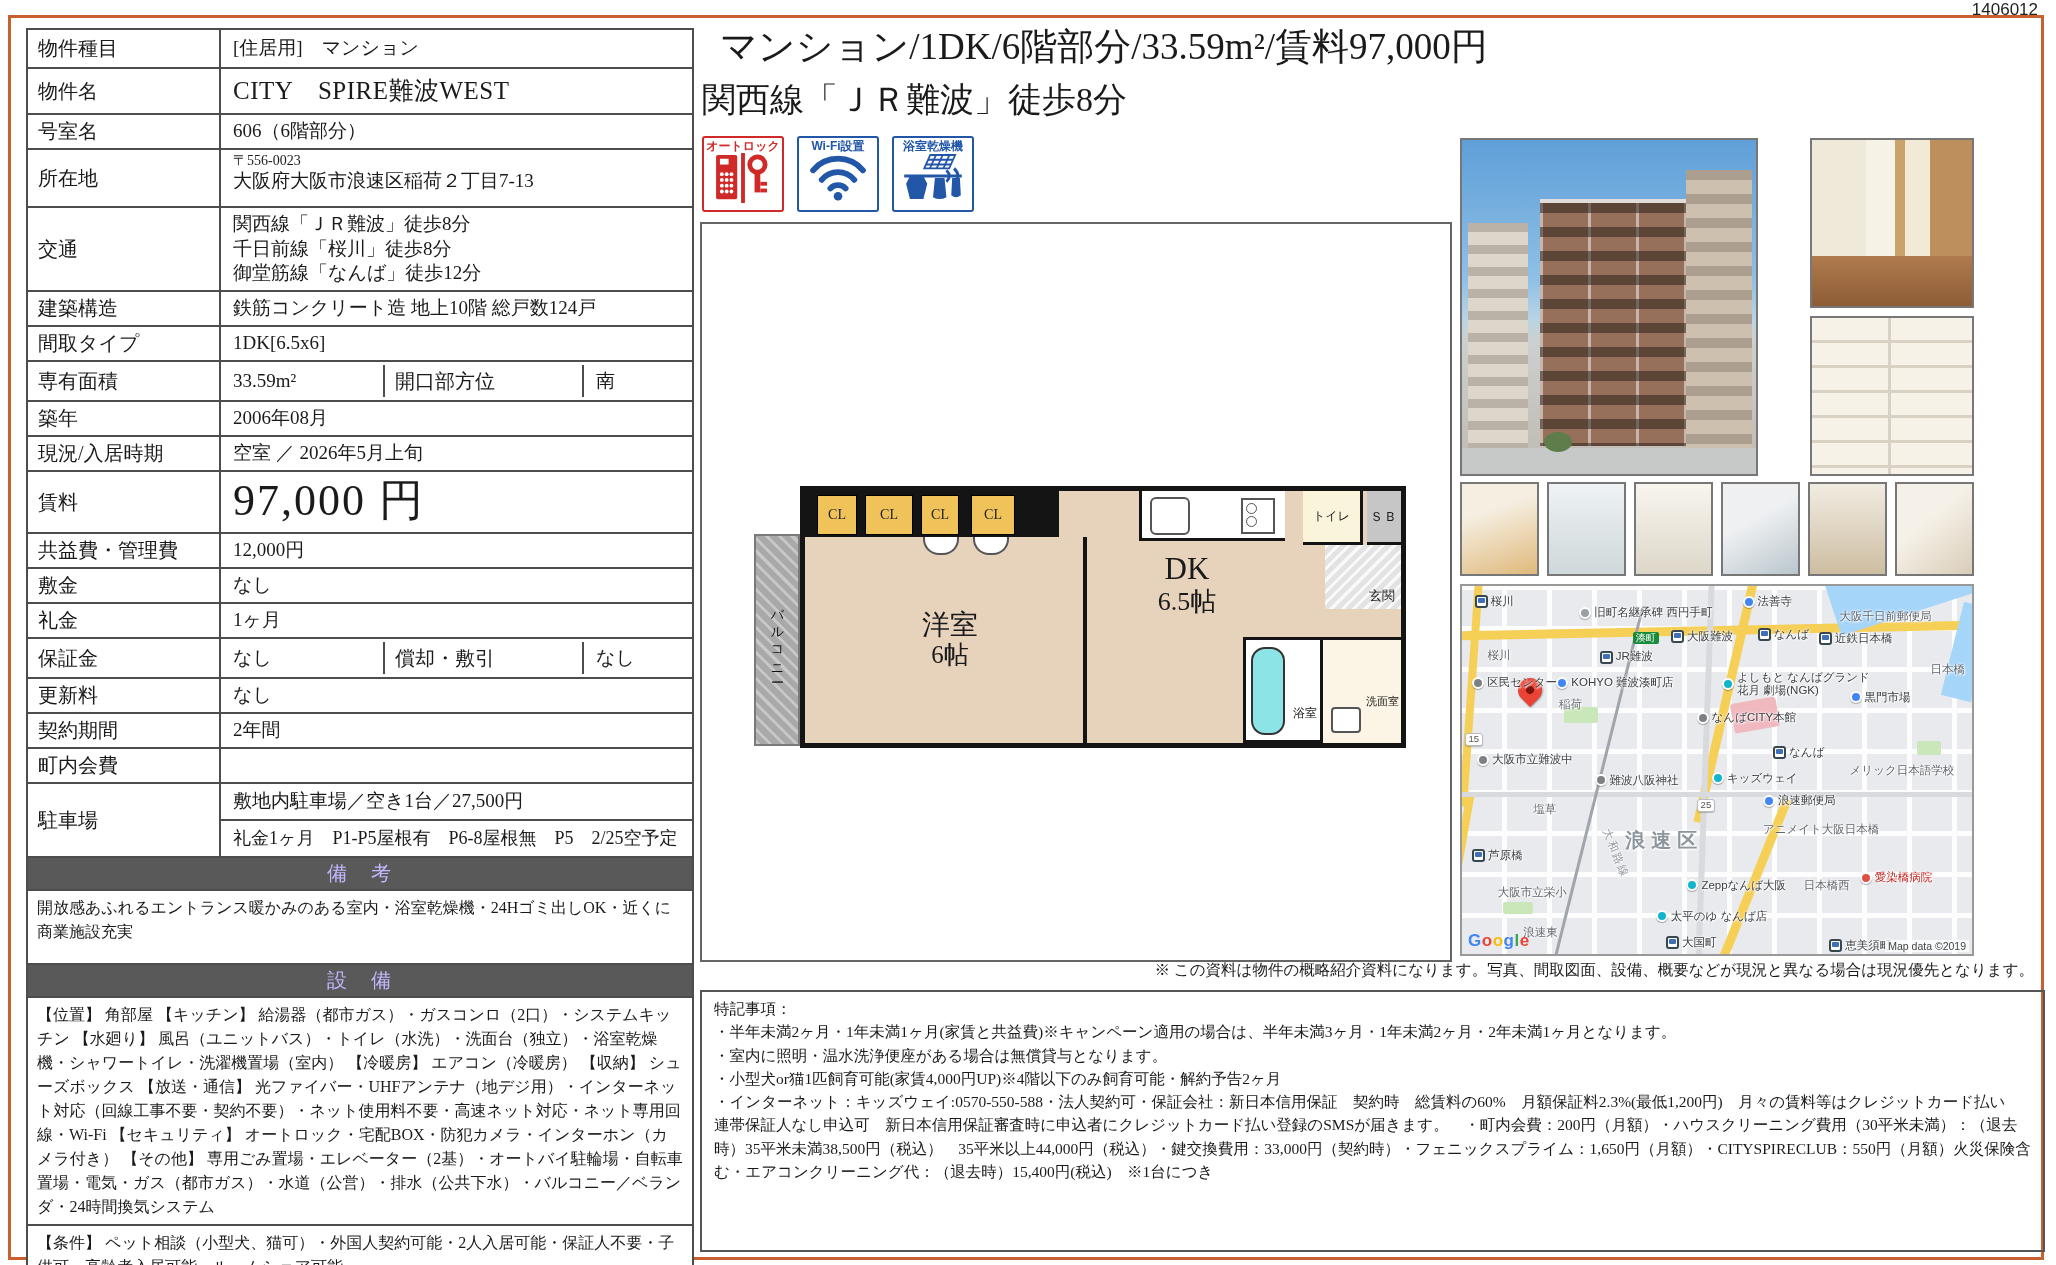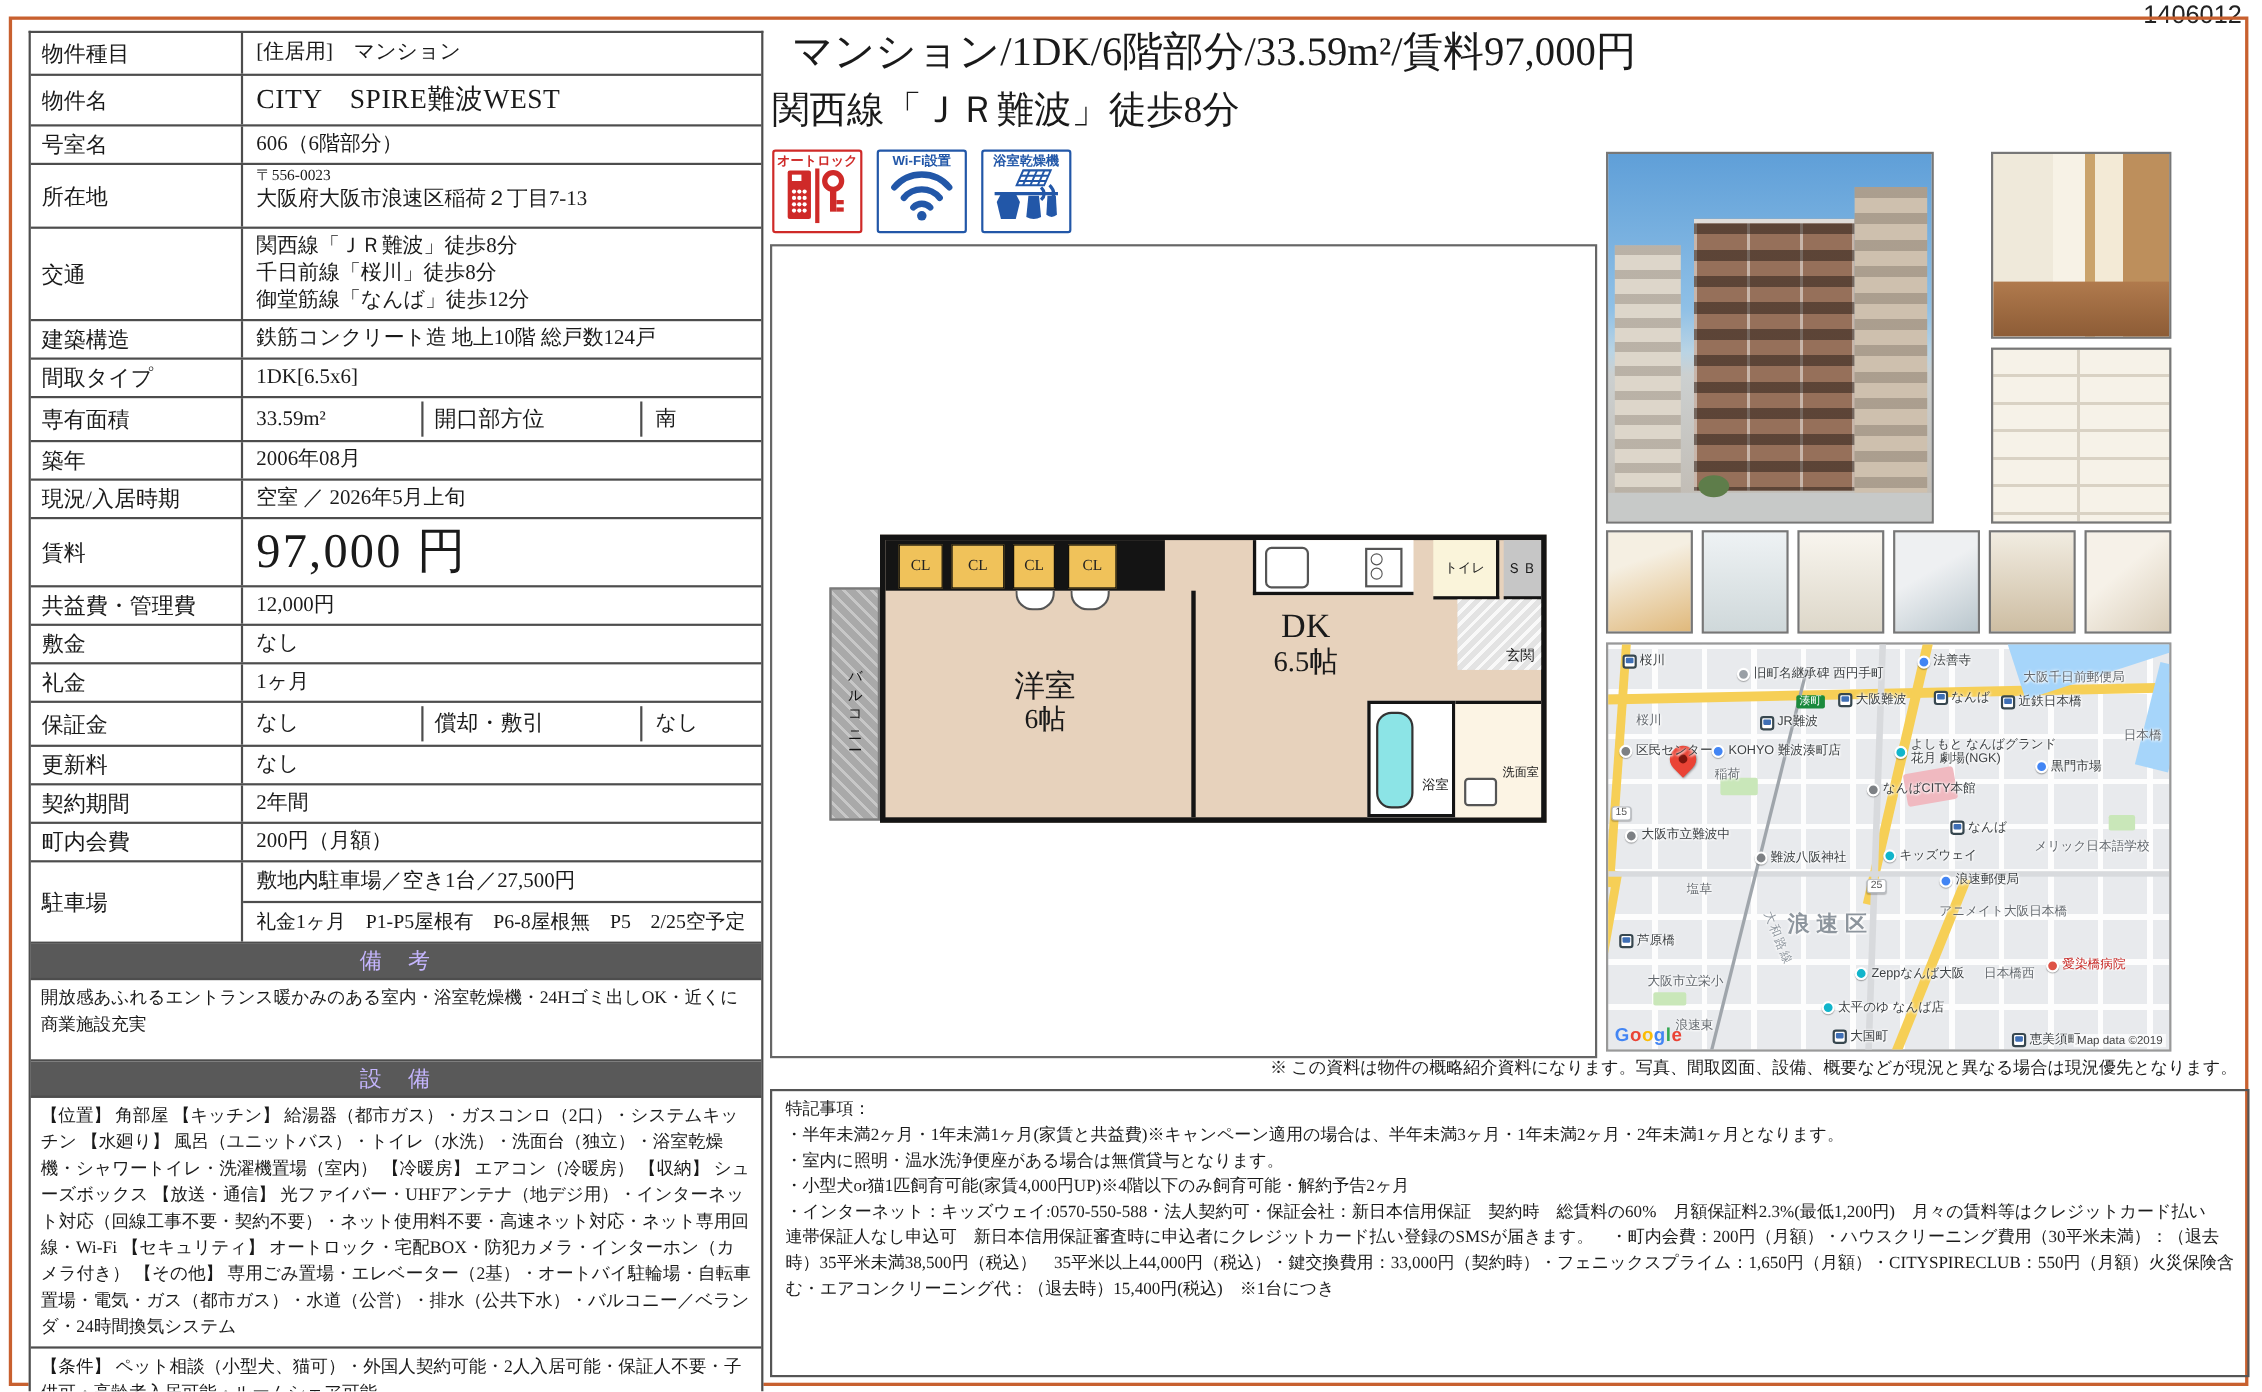--- a/index.html
+++ b/index.html
@@ -1,20 +1,20 @@
 <!DOCTYPE html>
 <html><head>
 <meta charset="utf-8">
 <style>
   html,body{margin:0;padding:0;background:#fff;}
   #page{position:relative;width:2056px;height:1265px;background:#fff;overflow:hidden;
         font-family:"Liberation Serif","DejaVu Serif",serif;color:#1a1a1a;}
   
   #frame{position:absolute;left:8px;right:12px;top:15px;bottom:5px;border:3px solid #c8602f;pointer-events:none;}
-  #doc-id{position:absolute;top:0;right:18px;font-size:23px;font-family:"Liberation Sans",sans-serif;color:#222;}
+  #doc-id{position:absolute;top:0;right:18px;font-size:17px;font-family:"Liberation Sans",sans-serif;color:#222;}
 
   
   #spec{position:absolute;left:26px;top:28px;width:664px;border:2px solid #4d4d4d;border-bottom:0;background:#fff;}
   .spec-row{display:flex;border-bottom:2px solid #4d4d4d;min-height:32px;}
   .spec-cell.lab{width:177px;flex:none;border-right:2px solid #4d4d4d;padding:3px 4px 3px 10px;font-size:20px;display:flex;align-items:center;}
   .spec-cell.val{flex:1;padding:3px 6px 3px 12px;font-size:19px;display:flex;align-items:center;white-space:pre-line;line-height:1.3;}
   .r-first{min-height:37px;} .r-big{min-height:44px;} .r-big .val{font-size:25px;letter-spacing:.5px;}
   .r-addr{min-height:56px;} .r-tra{min-height:82px;} .r-rent{min-height:60px;}
   .r-split{min-height:38px;} .r-park{min-height:66px;}
   .r-rent .val{font-size:44px;letter-spacing:2px;padding-top:0;padding-bottom:2px;}
@@ -200,21 +200,20 @@
         <div class="spec-row">
           <div class="spec-cell lab">更新料</div>
           <div class="spec-cell val">なし</div>
         </div>
         <div class="spec-row">
           <div class="spec-cell lab">契約期間</div>
           <div class="spec-cell val">2年間</div>
         </div>
         <div class="spec-row">
           <div class="spec-cell lab">町内会費</div>
-          <div class="spec-cell val">200円（月額）</div>
         </div>
         <div class="spec-row r-park">
           <div class="spec-cell lab">駐車場</div>
           <div class="spec-cell val parkval"><div class="p1">敷地内駐車場／空き1台／27,500円</div><div class="p2">礼金1ヶ月　P1-P5屋根有　P6-8屋根無　P5　2/25空予定</div></div>
         </div>
       </div>
     <div id="spec-sections">
         <div class="sec-head">備　考</div>
         <div class="sec-body sb-0">開放感あふれるエントランス暖かみのある室内・浴室乾燥機・24Hゴミ出しOK・近くに商業施設充実</div>
         <div class="sec-head">設　備</div>

